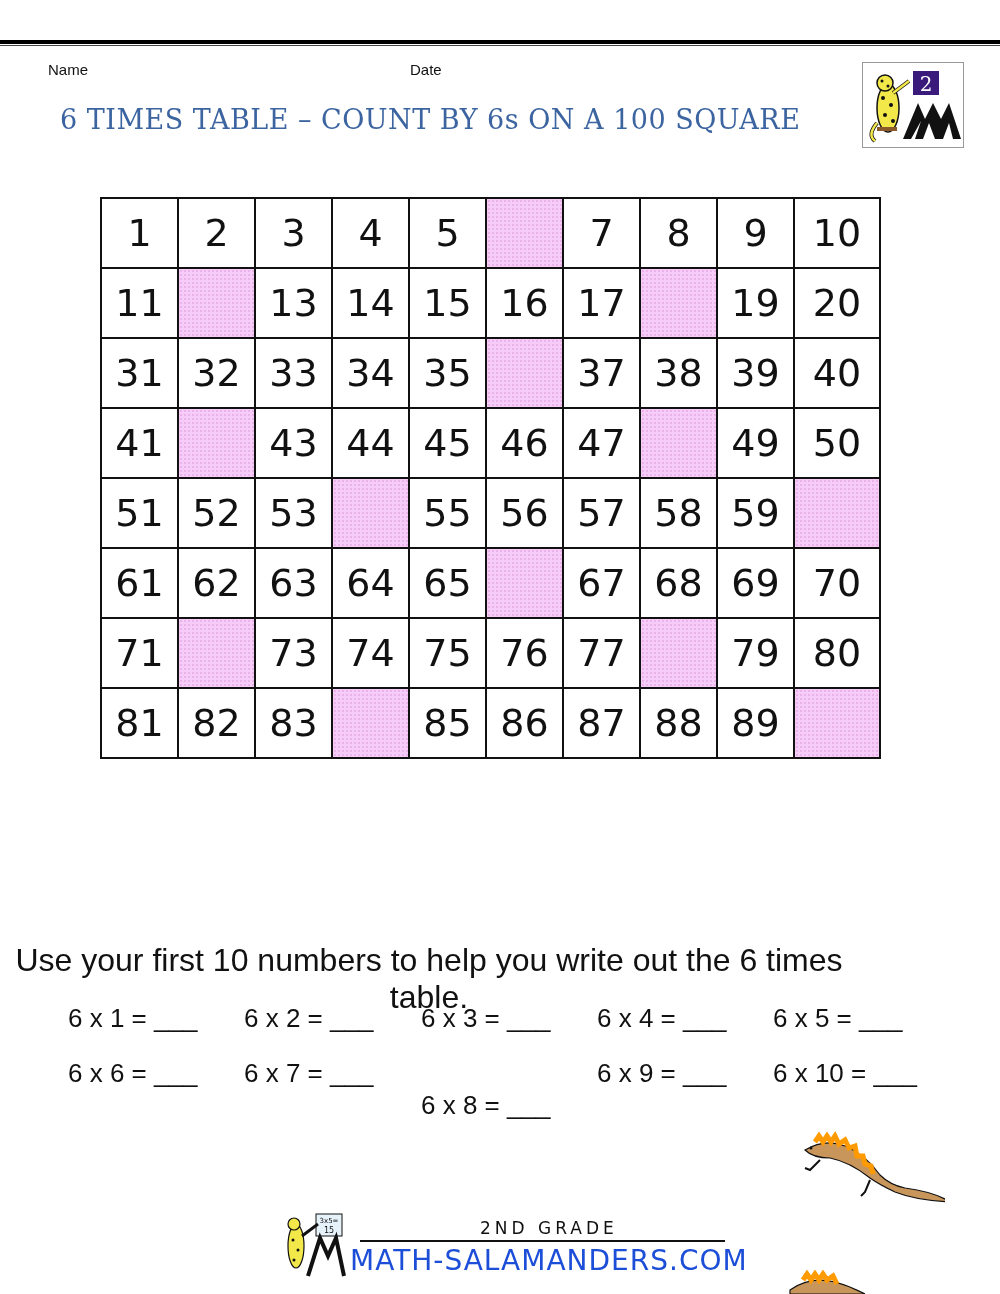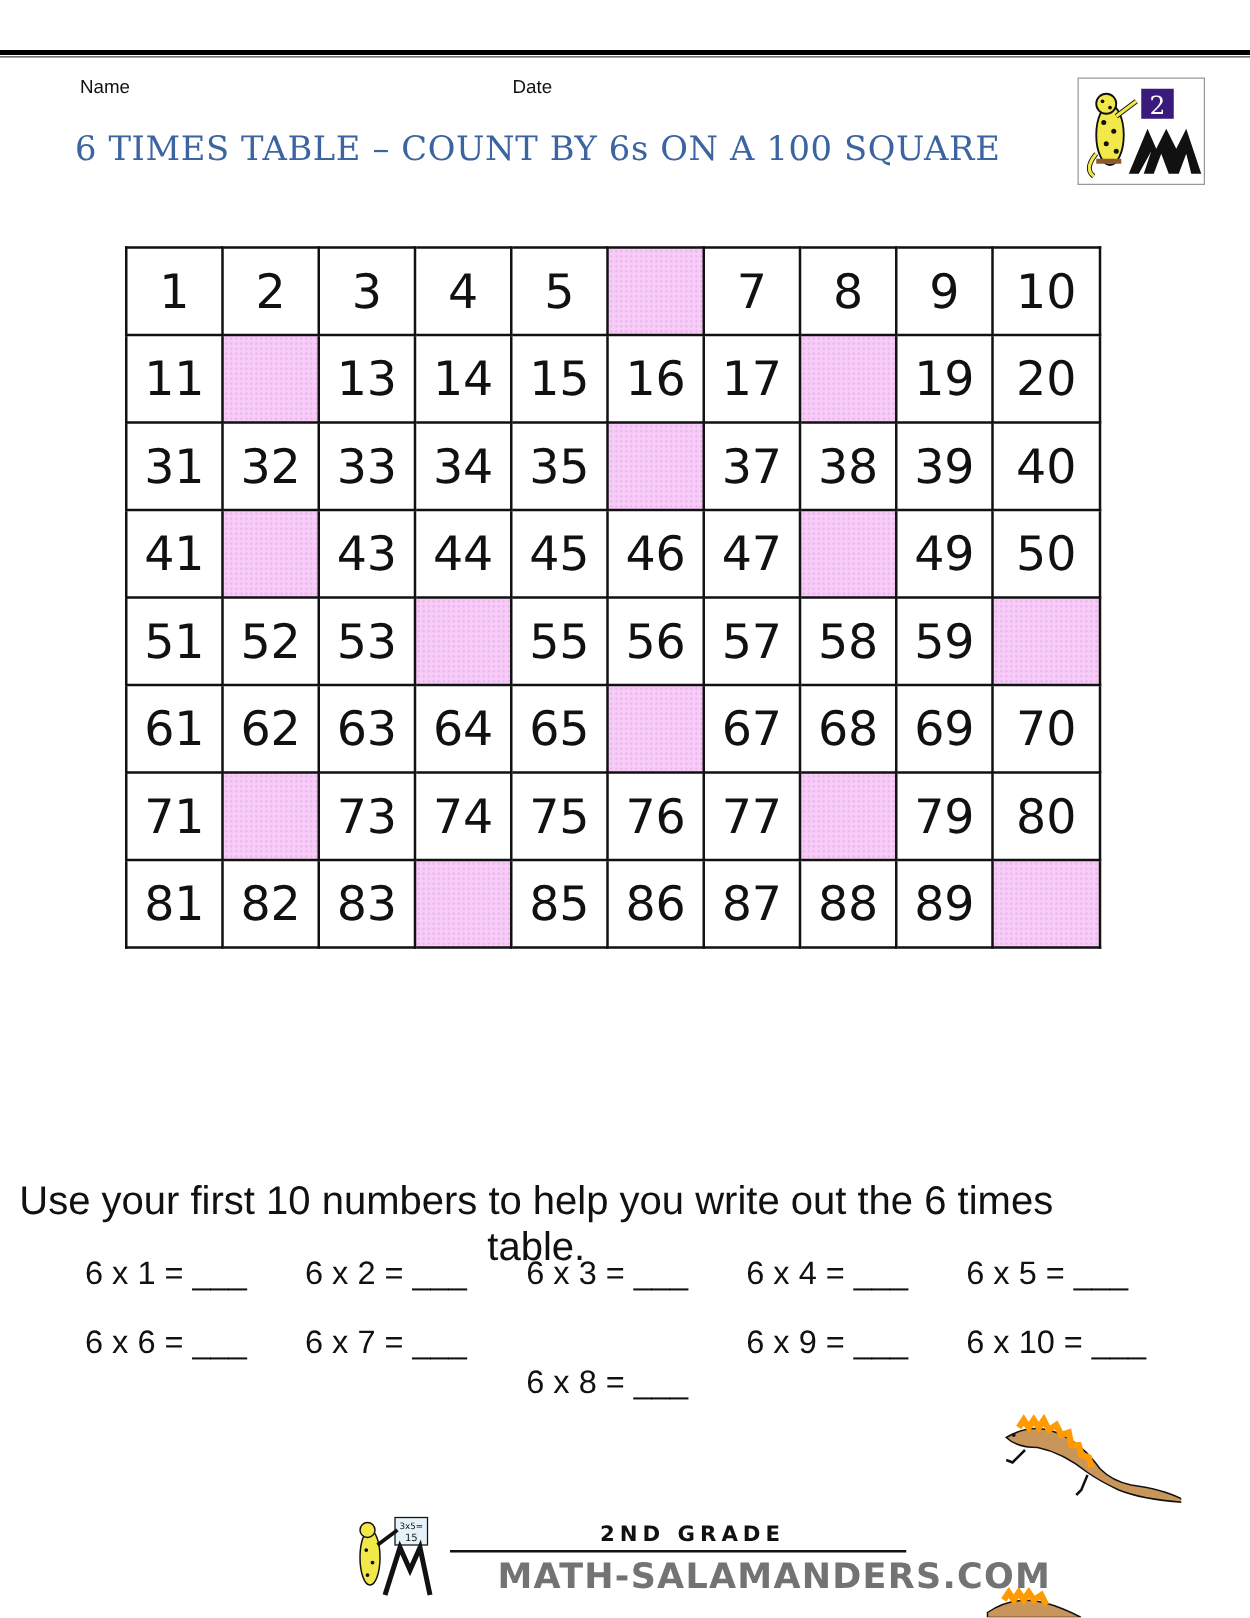--- a/index.html
+++ b/index.html
@@ -8,31 +8,31 @@
   .top-rule2 { position: absolute; left: 0; top: 45px; width: 1000px; height: 1px; background: #444; }
   .label { position: absolute; font-size: 15px; color: #111; }
   .title { position: absolute; left: 60px; top: 104px; font-family: "DejaVu Serif", "Liberation Serif", serif; font-size: 27px; color: #3b64a0; letter-spacing: 0.5px; white-space: nowrap; }
   .logo-box { position: absolute; left: 862px; top: 62px; width: 100px; height: 84px; border: 1px solid #999; background: #fff; }
   .grid { position: absolute; left: 100px; top: 197px; border-collapse: collapse; }
   .grid td { border: 2px solid #111; width: 75px; height: 68px; text-align: center; vertical-align: middle; font-size: 38px; padding: 0; font-family: "DejaVu Sans", "Liberation Sans", sans-serif; color: #111; }
   .grid td.last { width: 84px; }
   .grid td.shaded { background-color: #f8ccf8; background-image: radial-gradient(#e9b4ea 0.8px, transparent 0.9px); background-size: 4px 4px; }
   .instr { position: absolute; left: 0; width: 858px; top: 942px; text-align: center; font-size: 32px; color: #111; }
   .eq { position: absolute; font-size: 26px; color: #111; white-space: nowrap; }
-  .grade { position: absolute; left: 480px; top: 1218px; font-family: "DejaVu Sans", sans-serif; font-weight: bold; font-size: 17px; letter-spacing: 4px; }
-  .site { position: absolute; left: 335px; top: 1240px; font-family: "DejaVu Sans", sans-serif; font-weight: bold; font-size: 28px; letter-spacing: 1px; color: #737373; margin-left: 48px; }
+  .grade { position: absolute; left: 480px; top: 1218px; font-family: "DejaVu Sans", sans-serif; font-weight: normal; font-size: 17px; letter-spacing: 4px; }
+  .site { position: absolute; left: 335px; top: 1240px; font-family: "DejaVu Sans", sans-serif; font-weight: normal; font-size: 28px; letter-spacing: 1px; color: #1d4ed8; }
   .site-rule { position: absolute; left: 360px; top: 1240px; width: 365px; height: 2px; background: #111; }
 </style>
 </head>
 <body>
 
 <div class="top-rule"></div>
 <div class="top-rule2"></div>
 
-<div class="label" style="left:64px; top:61px;">Name</div>
+<div class="label" style="left:48px; top:61px;">Name</div>
 <div class="label" style="left:410px; top:61px;">Date</div>
 
 <div class="title">6 TIMES TABLE – COUNT BY 6s ON A 100 SQUARE</div>
 
 <div class="logo-box">
   <svg width="100" height="84" viewBox="0 0 100 84">
     <rect x="50" y="8" width="26" height="24" fill="#3a1a7a"></rect>
     <text x="63" y="28" text-anchor="middle" font-size="20" fill="#fff" font-family="DejaVu Serif, serif">2</text>
     <path d="M40 76 L55 40 L62 56 L70 40 L78 56 L86 40 L98 76 L90 76 L86 60 L80 76 L72 76 L66 60 L60 76 L52 76 L58 58 L48 76 Z" fill="#111"></path>
     <ellipse cx="25" cy="45" rx="11" ry="24" fill="#f2e84a" stroke="#111" stroke-width="1.5"></ellipse>

